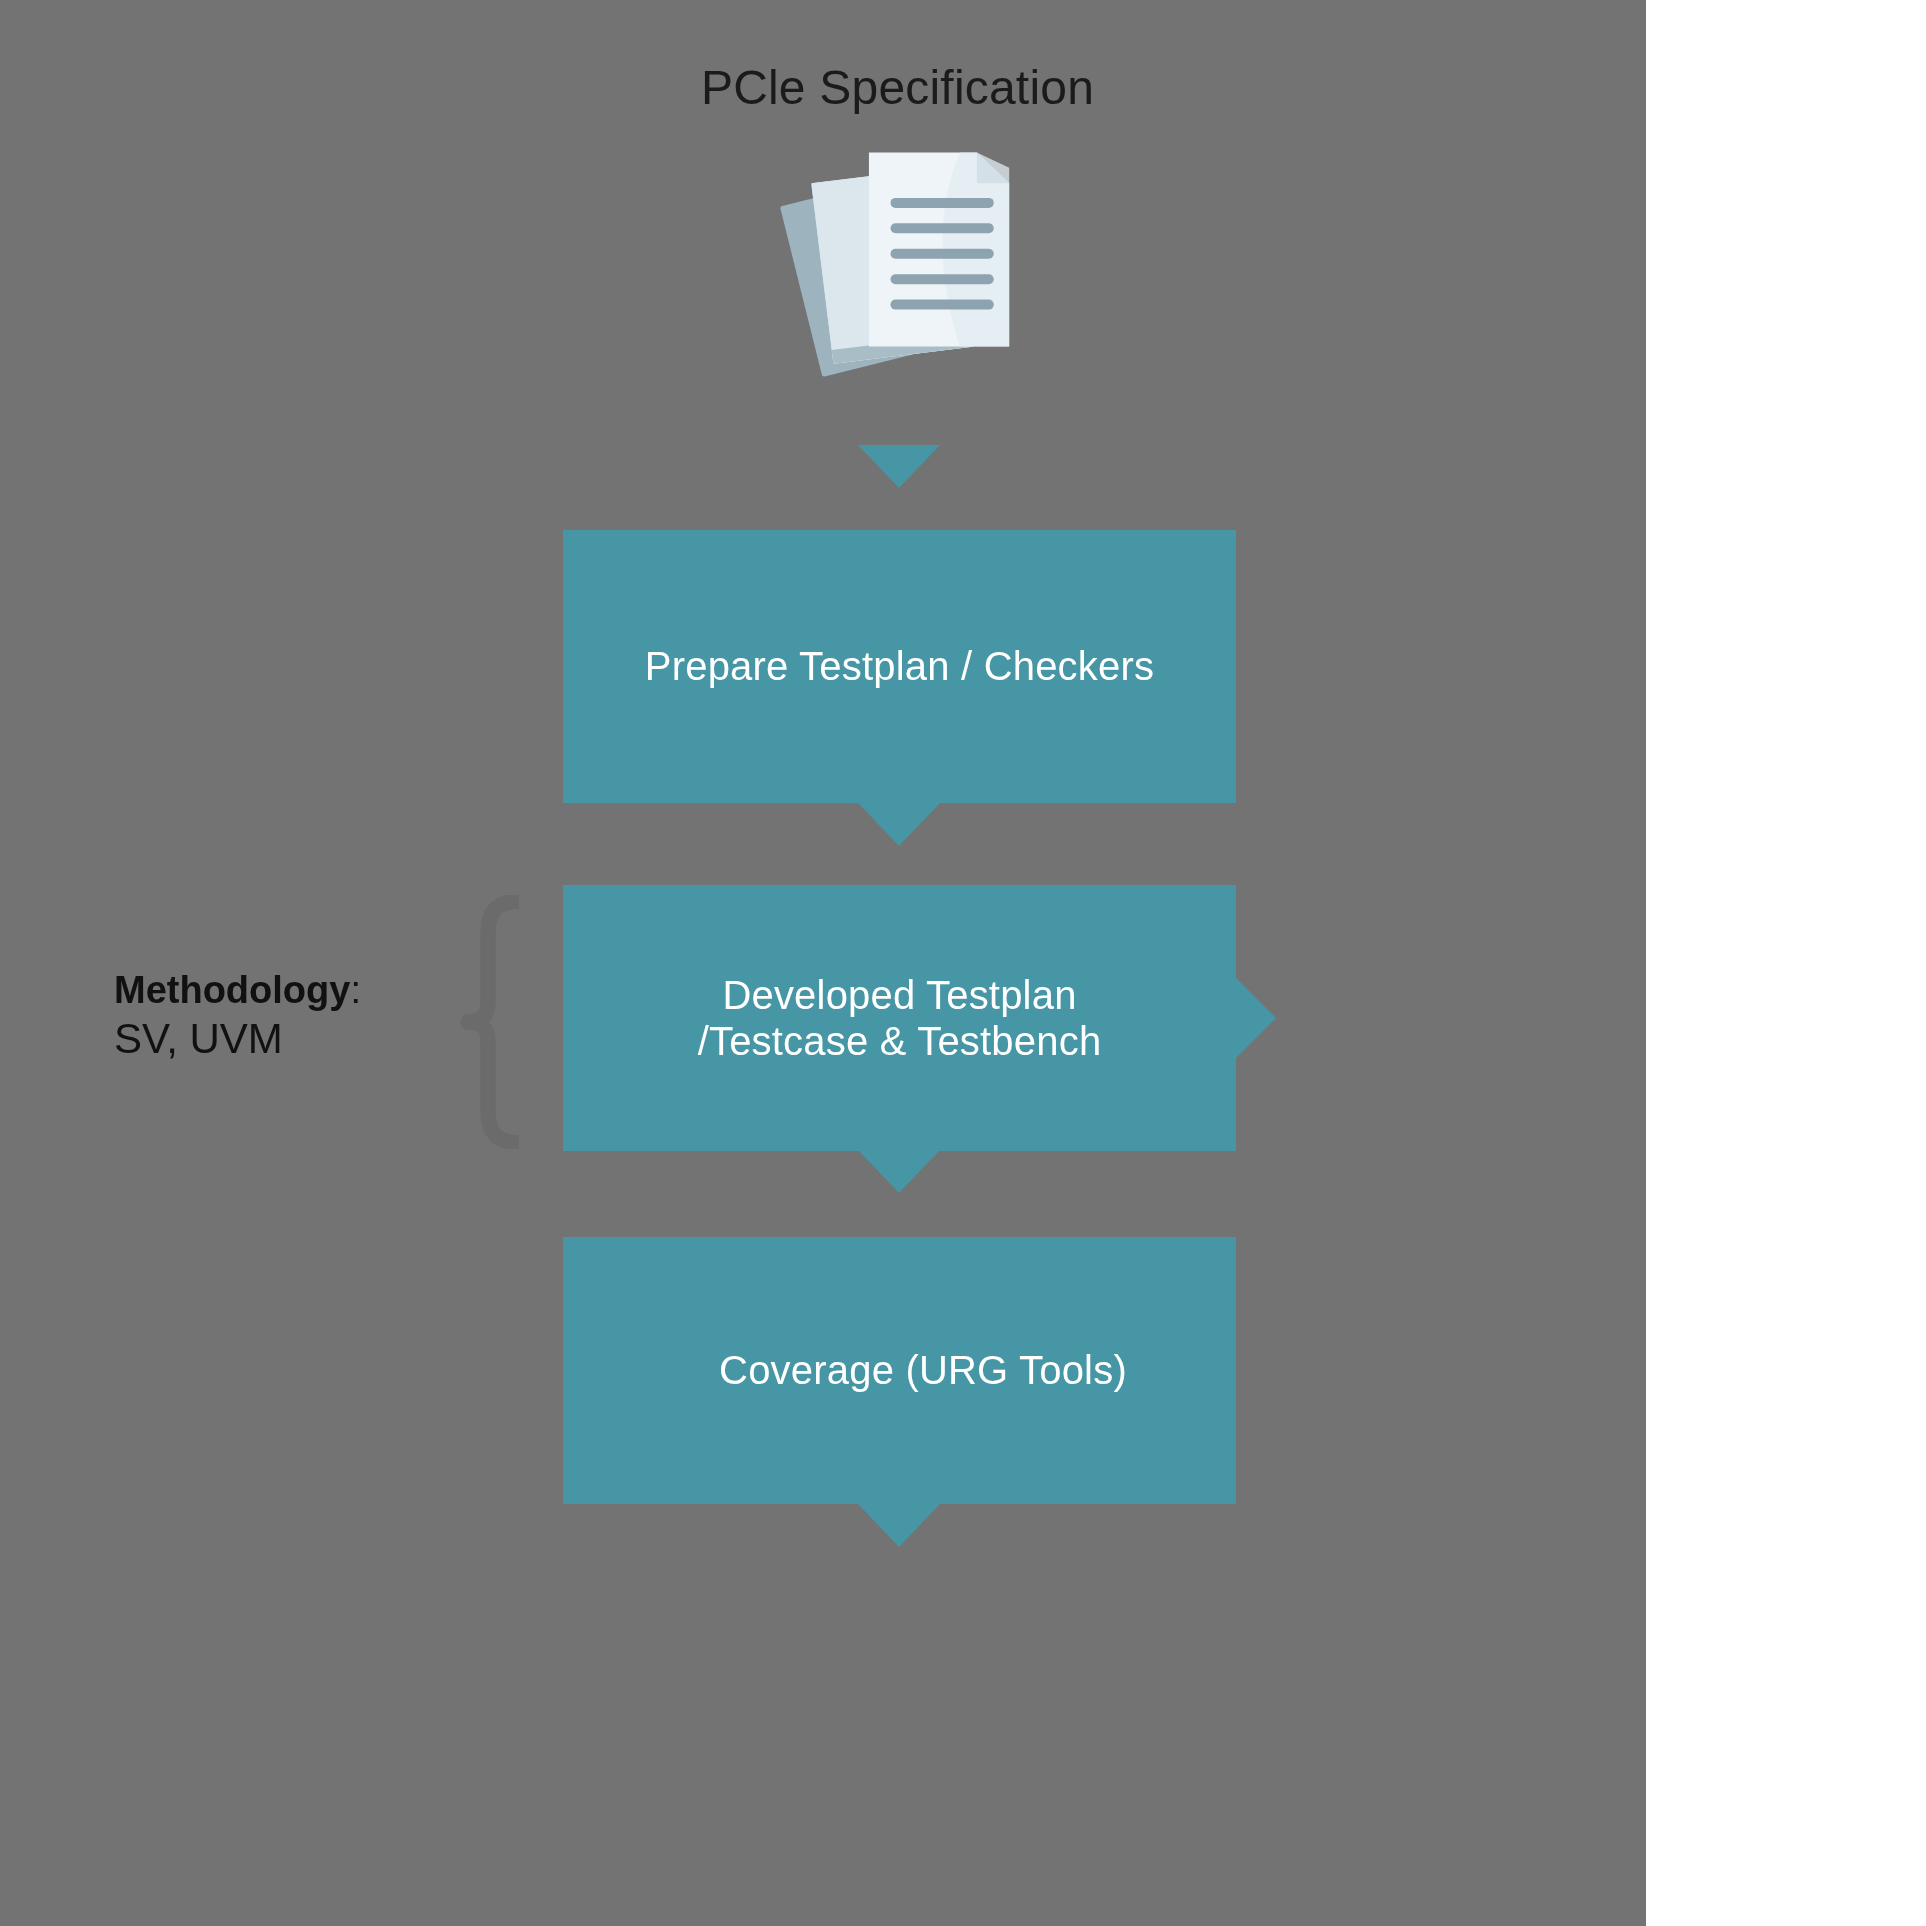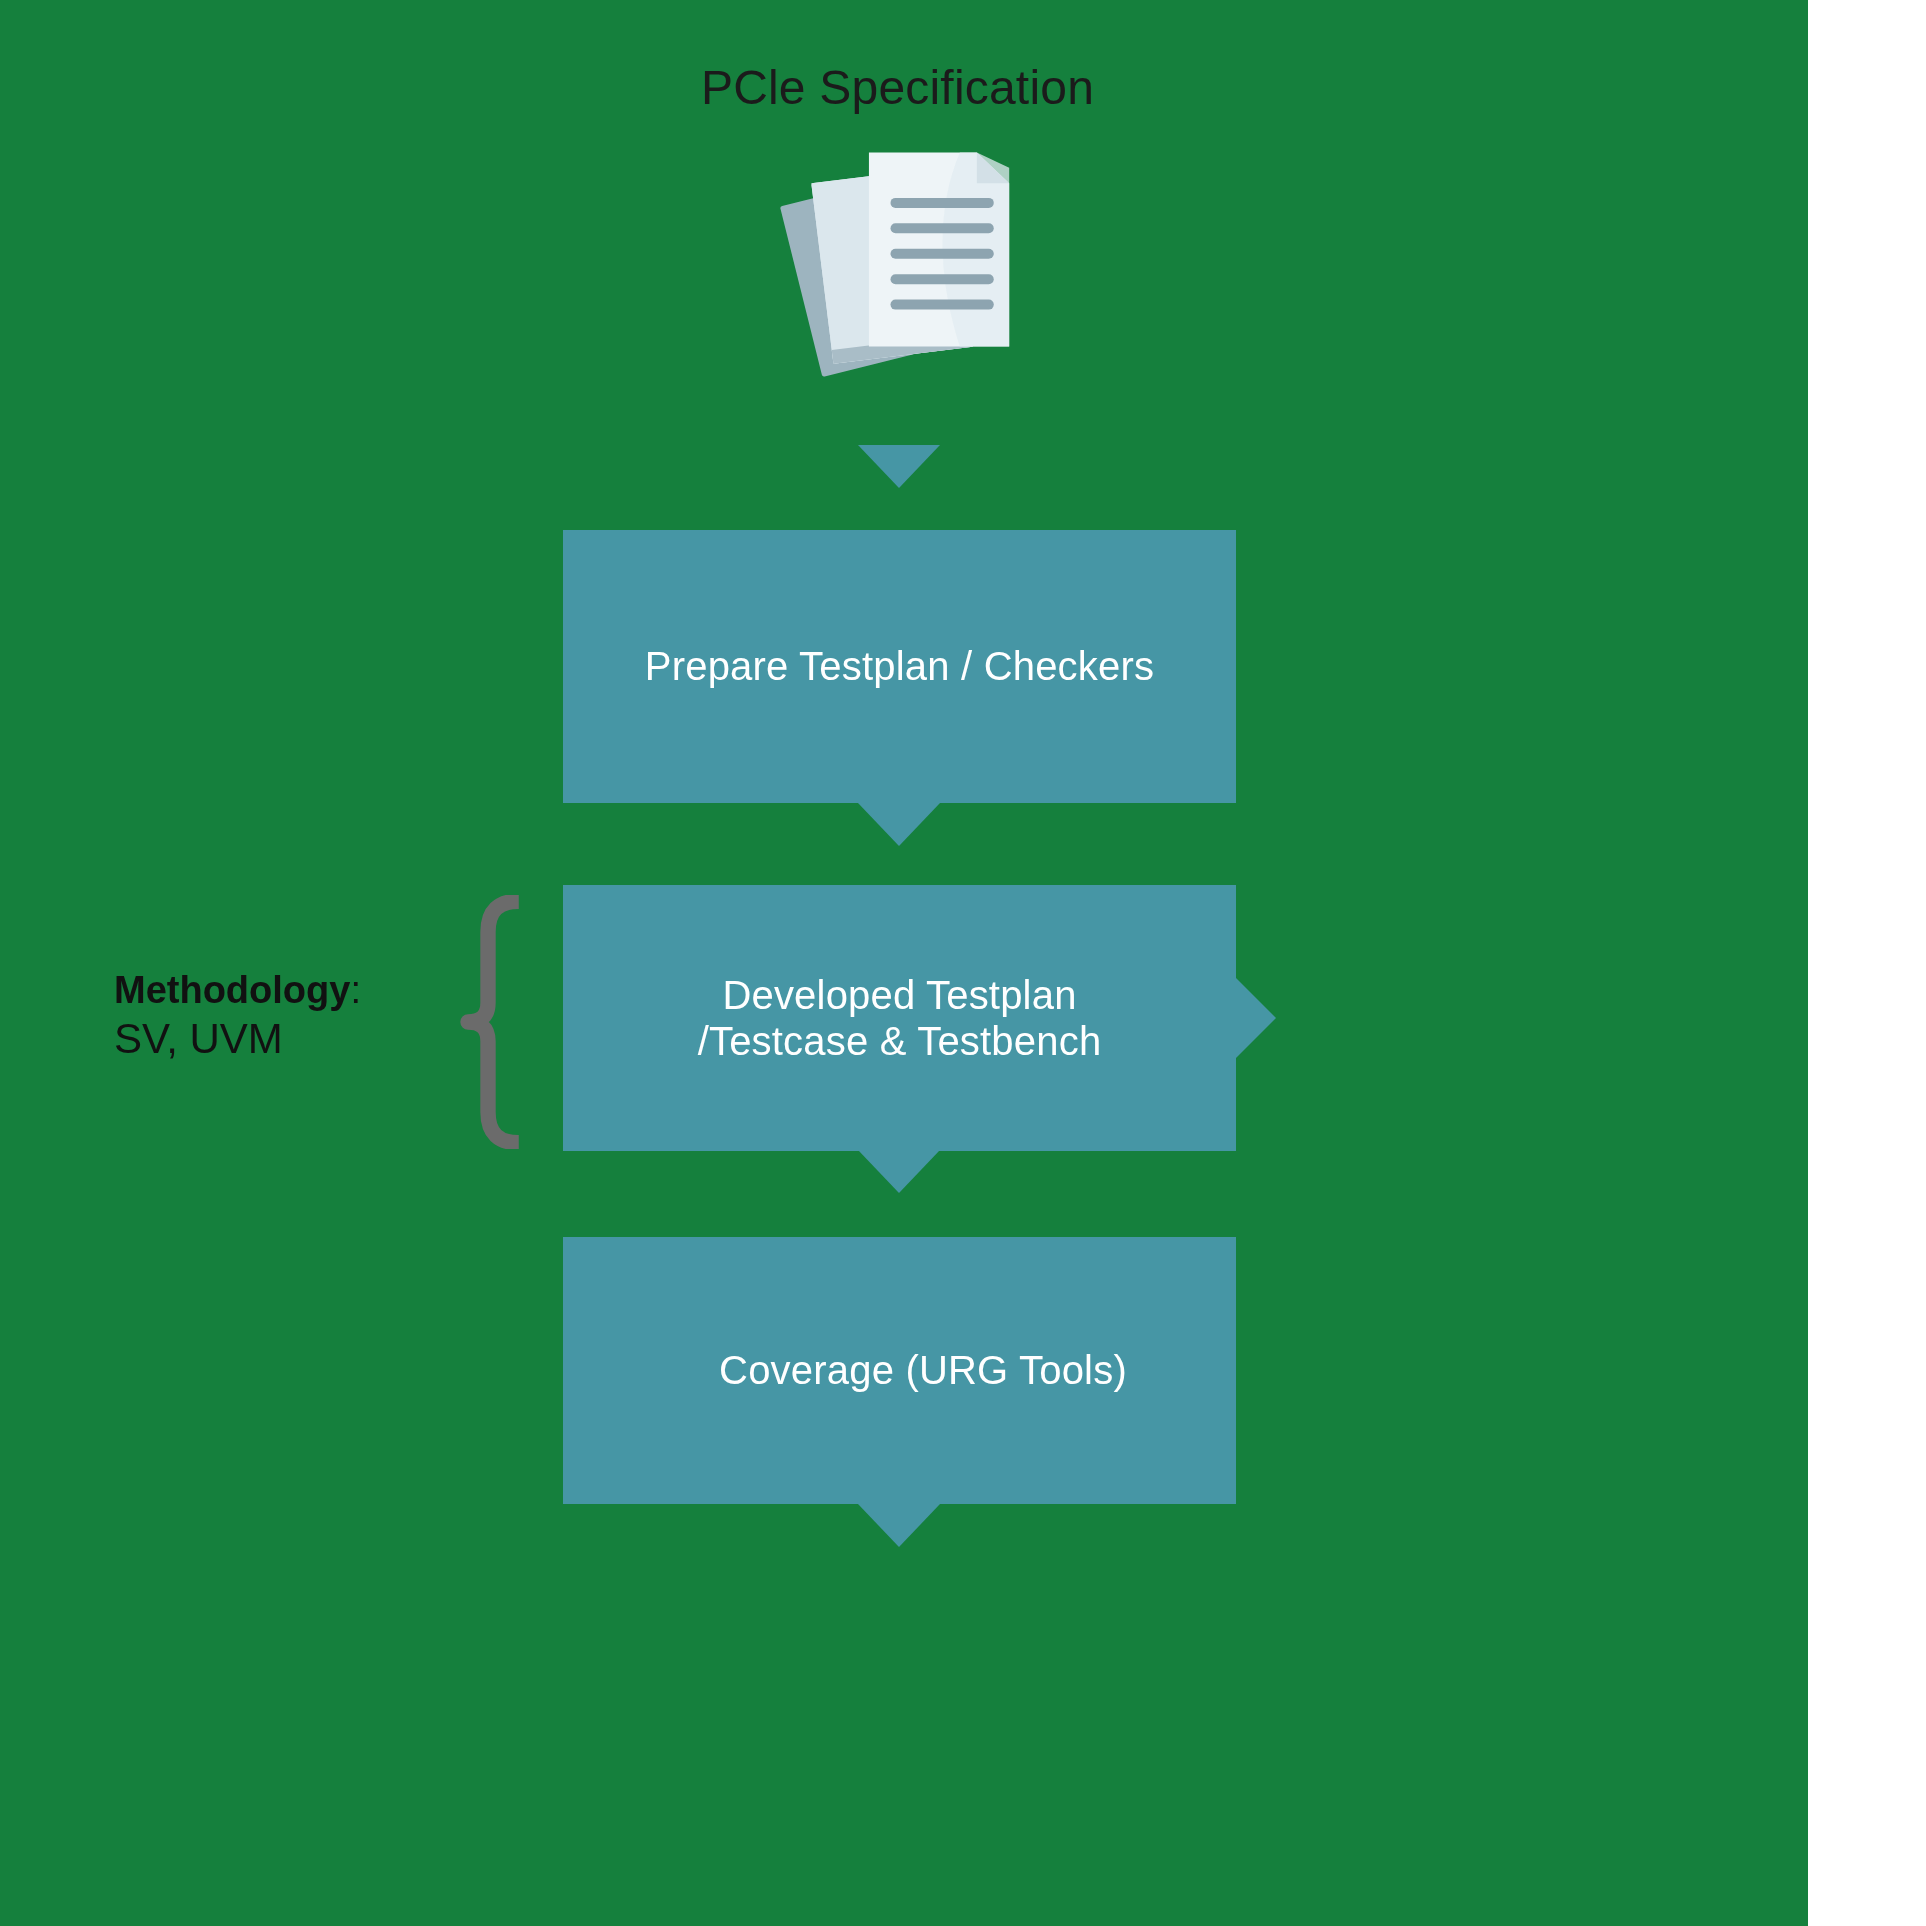--- a/index.html
+++ b/index.html
@@ -8,23 +8,23 @@
     background: #ffffff;
   }
   body {
     width: 1926px;
     height: 1926px;
     font-family: "Liberation Sans", sans-serif;
     -webkit-font-smoothing: antialiased;
   }
   #canvas {
     position: relative;
-    width: 1808px;
+    width: 1646px;
     height: 1926px;
-    background: #15803d;
+    background: #737373;
     overflow: hidden;
     text-decoration: underline;
   }
 
   
   .spec-title {
     position: absolute;
     left: 0;
     top: 60px;
     width: 1795px;

